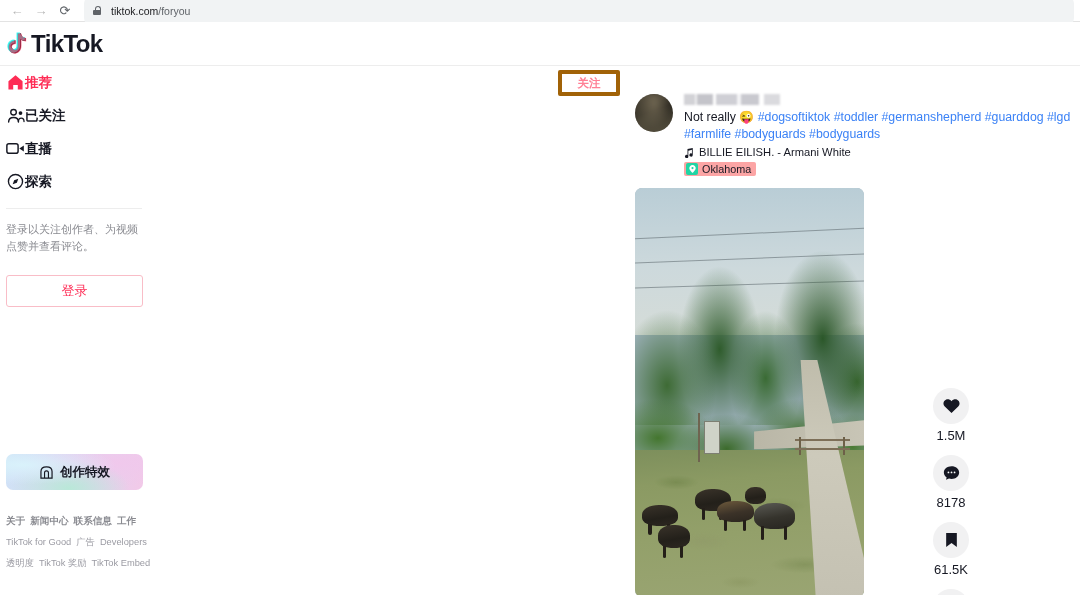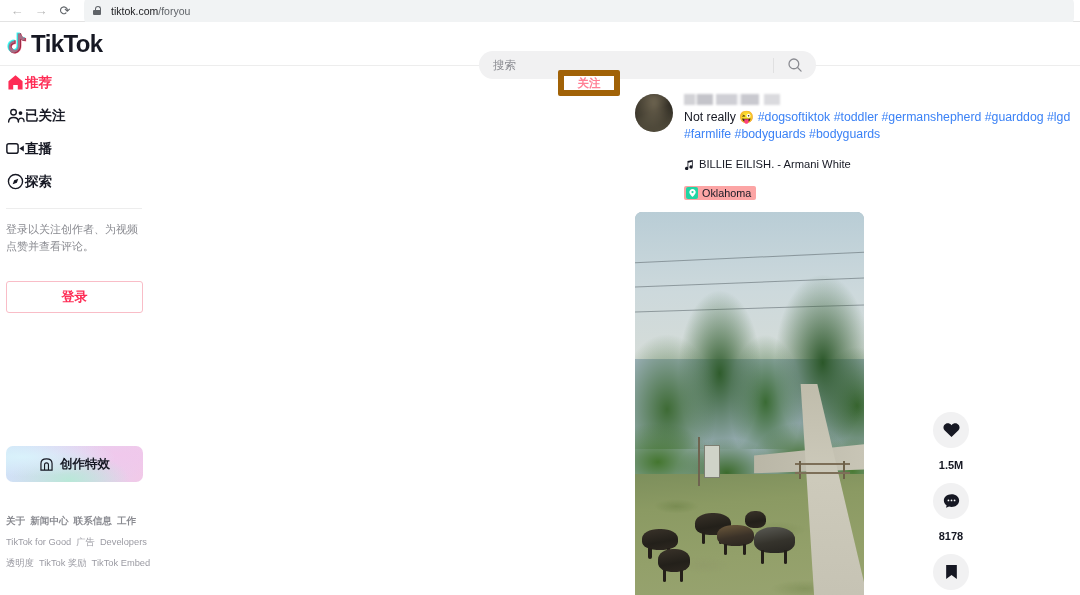--- a/index.html
+++ b/index.html
@@ -100,29 +100,29 @@
   .nav-ico { width: 19px; display: flex; justify-content: center; flex: none; }
   .nav-label { font-size: 13.5px; font-weight: bold; color: #161823; }
   .nav-item.active .nav-label { color: #fe2c55; }
 
   .divider { height: 1px; background: #ededed; margin: 10px 8px 0 0; }
   .login-note {
     font-size: 11px; color: #8a8b91; line-height: 17px;
     padding: 12px 8px 0 0;
   }
   .login-btn {
-    width: 137px; height: 32px; margin-top: 26px;
+    width: 137px; height: 32px; margin-top: 20px;
     border: 1px solid #f9bdc7; border-radius: 3px;
     background: #fff; color: #fe2c55;
-    font-size: 13px; font-weight: bold;
+    font-size: 13px; font-weight: normal;
     font-family: "Liberation Sans", sans-serif; cursor: pointer;
   }
 
   .effects-btn {
-    position: absolute; left: 6px; top: 380px;
+    position: absolute; left: 6px; top: 388px;
     width: 137px; height: 36px; border: none; border-radius: 7px; cursor: pointer;
     background:
       radial-gradient(ellipse at 12% 30%, #d9f2fb 0%, rgba(217,242,251,0) 55%),
       radial-gradient(ellipse at 46% 95%, #b9e8d8 0%, rgba(185,232,216,0) 58%),
       radial-gradient(ellipse at 82% 25%, #f0c8ec 0%, rgba(240,200,236,0) 60%),
       linear-gradient(105deg, #cfe3f7 0%, #ddd6f3 45%, #f2c9e8 100%);
     display: flex; align-items: center; justify-content: center; gap: 6px;
     font-family: "Liberation Sans", sans-serif;
   }
   .effects-label { font-size: 12.5px; font-weight: bold; color: #161823; }
@@ -157,21 +157,21 @@
       linear-gradient(90deg,
         #d2d2d6 0 11%, #f0f0f2 11% 14%, #c4c4ca 14% 30%,
         #ffffff 30% 33%, #cfcfd5 33% 55%, #f4f4f6 55% 59%,
         #c9c9cf 59% 78%, #ffffff 78% 83%, #dadade 83% 100%);
     filter: blur(1.1px);
   }
   .caption { font-size: 12.3px; line-height: 16.5px; color: #161823; }
   .caption .tag { color: #3b82f6; }
   .emoji { font-size: 12px; }
   .music-row, .loc-row {
-    display: flex; align-items: center; gap: 5px; margin-top: 16px;
+    display: flex; align-items: center; gap: 5px; margin-top: 4px;
   }
   .music-txt { font-size: 11.2px; color: #161823; }
   .loc-badge {
     display: inline-flex; align-items: center; gap: 4px;
     background: #fca5a5; border-radius: 2px; padding: 1px 5px 1px 2px;
   }
   .loc-pin {
     width: 12px; height: 12px; background: #20d5a4; border-radius: 2px;
     display: flex; align-items: center; justify-content: center; flex: none;
   }
@@ -285,28 +285,28 @@
 
   
   .rail { position: absolute; left: 290px; top: 200px; }
   .act { margin-bottom: 12px; text-align: center; width: 52px; }
   .act-btn {
     width: 36px; height: 36px; border-radius: 50%; background: #f1f1f2;
     display: flex; align-items: center; justify-content: center;
     margin: 0 auto; cursor: pointer; border: none;
   }
   .act-count {
-    font-size: 11px; font-weight: bold; color: #161823;
-    margin-top: 11px;
+    font-size: 13px; font-weight: normal; color: #161823;
+    margin-top: 4px;
   }
 
   .follow-btn {
     position: absolute; left: 408px; top: 4px;
     width: 62px; height: 26px;
-    border: 6px solid #a16207; border-radius: 2px; background: #fff;
+    border: 4px solid #a16207; border-radius: 2px; background: #fff;
     color: #ff8095; font-size: 11.5px; font-weight: bold;
     font-family: "Liberation Sans", sans-serif; cursor: pointer;
   }
 </style>
 </head>
 <body>
 
 <div class="browser-bar">
   <div class="nav-btn">←</div>
   <div class="nav-btn">→</div>
@@ -320,30 +320,20 @@
 <div class="tt-header">
   <div class="logo">
     <svg class="note-ico" viewBox="0 0 24 26">
       <path d="M16.2 1.2c.5 3.1 2.3 5 5.3 5.2v3.4c-1.8.2-3.3-.4-5.1-1.5v6.6c0 8.4-9.2 11-12.8 5-2.4-3.9-.9-10.7 6.7-11v3.6c-.6.1-1.2.2-1.8.4-1.7.6-2.6 1.6-2.4 3.5.5 3.5 7 4.6 6.4-2.2V1.2h3.7z" fill="#161823"></path>
       <path d="M15.2 0.5c.5 3.1 2.3 5 5.3 5.2v3.4c-1.8.2-3.3-.4-5.1-1.5v6.6c0 8.4-9.2 11-12.8 5-2.4-3.9-.9-10.7 6.7-11v3.6c-.6.1-1.2.2-1.8.4-1.7.6-2.6 1.6-2.4 3.5.5 3.5 7 4.6 6.4-2.2V0.5h3.7z" fill="#25f4ee" opacity=".85"></path>
       <path d="M16.7 1.6c.5 3.1 2.3 5 5.3 5.2v3.4c-1.8.2-3.3-.4-5.1-1.5v6.6c0 8.4-9.2 11-12.8 5-2.4-3.9-.9-10.7 6.7-11v3.6c-.6.1-1.2.2-1.8.4-1.7.6-2.6 1.6-2.4 3.5.5 3.5 7 4.6 6.4-2.2V1.6h3.7z" fill="#fe2c55" opacity=".6"></path>
     </svg>
     <span class="logo-word">TikTok</span>
   </div>
 
-  <div class="search-wrap">
-    <input class="search-input" type="text" placeholder="搜索" style="">
-    <span class="search-div"></span>
-    <button class="search-btn">
-      <svg width="16" height="16" viewBox="0 0 20 20">
-        <circle cx="8.6" cy="8.6" r="6.1" fill="none" stroke="#8a8b91" stroke-width="1.6"></circle>
-        <line x1="13.2" y1="13.2" x2="17.6" y2="17.6" stroke="#8a8b91" stroke-width="1.6" stroke-linecap="round"></line>
-      </svg>
-    </button>
-  </div>
 </div>
 
 <div class="page">
 
   <div class="sidebar">
 
     <div class="nav-item active">
       <span class="nav-ico">
         <svg width="17" height="17" viewBox="0 0 20 20">
           <path d="M10 1.6 1.7 8.4v9.9h5.6v-5.4h5.4v5.4h5.6V8.4z" fill="#fe2c55"></path>

